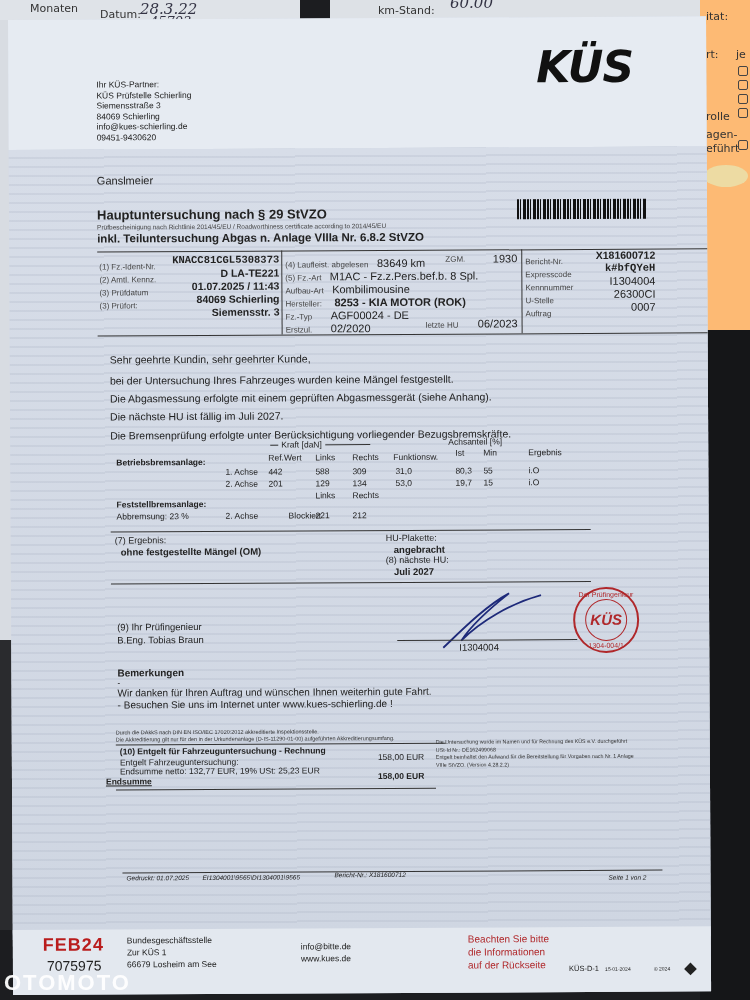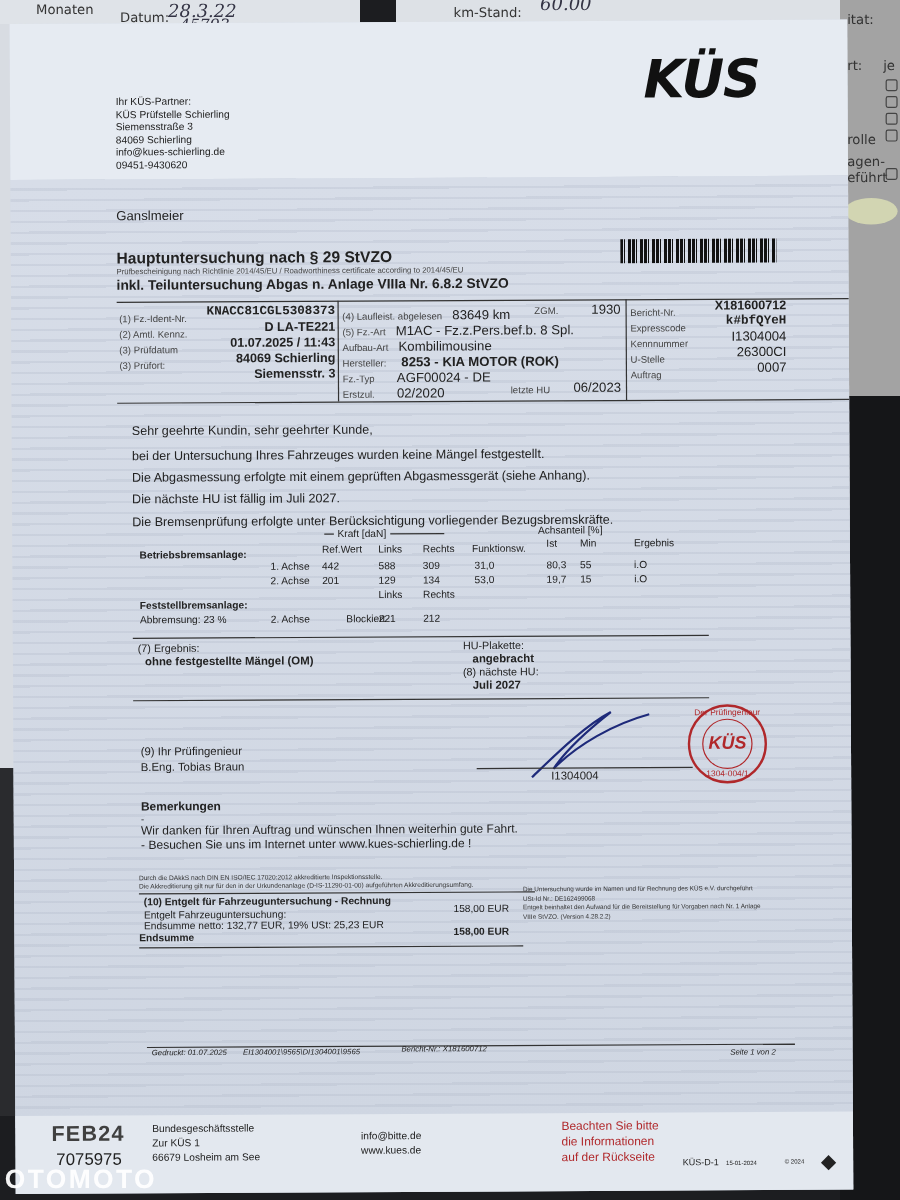--- a/index.html
+++ b/index.html
@@ -2,21 +2,21 @@
 <html><head>
 <meta charset="utf-8">
 <style>
   * { box-sizing: border-box; margin: 0; padding: 0; }
   html, body { width: 750px; height: 1000px; overflow: hidden; background: #1c1d20; }
   body { position: relative; font-family: "Liberation Sans", sans-serif; color: #222; }
 
   
   .bg-top-left { position: absolute; left: 0; top: 0; width: 300px; height: 40px; background: #dfe3e8; }
   .bg-top-mid { position: absolute; left: 330px; top: 0; width: 380px; height: 40px; background: #dde1e6; }
-  .bg-right { position: absolute; left: 700px; top: 0; width: 50px; height: 330px; background: #a3a3a3; }
+  .bg-right { position: absolute; left: 700px; top: 0; width: 50px; height: 330px; background: #fdba74; }
   .bg-right-dark { position: absolute; left: 700px; top: 330px; width: 50px; height: 670px; background: #151618; }
   .bg-left-strip { position: absolute; left: 0; top: 30px; width: 20px; height: 900px; background: #2a2b2e; }
   .bg-left-paper { position: absolute; left: 0; top: 20px; width: 14px; height: 620px; background: #d8dce2; }
   .bg-text { position: absolute; font-size: 11px; color: #333; font-family: "DejaVu Sans", sans-serif; }
   .hand { font-family: "DejaVu Serif", serif; font-style: italic; color: #334; font-size: 15px; position: absolute; }
   .right-form-text { position: absolute; font-size: 11px; color: #333; font-family: "DejaVu Sans", sans-serif; }
   .checkbox { position: absolute; width: 10px; height: 10px; border: 1px solid #444; border-radius: 2px; }
 
   
   .paper {
@@ -56,21 +56,21 @@
   .stamp {
     position: absolute; left: 562px; top: 570px; width: 66px; height: 66px;
     border: 2px solid #b0282b; border-radius: 50%;
     color: #b0282b; text-align: center;
   }
   .stamp .inner { position: absolute; left: 10px; top: 10px; width: 42px; height: 42px; border: 1px solid #b0282b; border-radius: 50%; }
   .stamp .txt { position: absolute; left: 0; width: 100%; top: 22px; font-size: 15px; font-weight: 900; font-style: italic; }
   .stamp .top { position: absolute; left: 0; width: 100%; top: 2px; font-size: 7px; }
   .stamp .bot { position: absolute; left: 0; width: 100%; bottom: 2px; font-size: 7px; }
 
-  .feb { position: absolute; left: 30px; top: 915px; font-size: 18px; font-weight: 900; color: #404040; letter-spacing: 1px; }
+  .feb { position: absolute; left: 30px; top: 915px; font-size: 18px; font-weight: 900; color: #b91c1c; letter-spacing: 1px; }
   .serial { position: absolute; left: 34px; top: 938px; font-size: 14px; color: #222; }
   .red-note { color: #b0282b; font-size: 10px; line-height: 13px; }
   .otomoto { position: absolute; left: 4px; top: 970px; font-size: 22px; font-weight: 900; color: #fff; letter-spacing: 2px; opacity: 0.95; }
   .diamond { position: absolute; width: 9px; height: 9px; background: #222; transform: rotate(45deg); }
 </style>
 </head>
 <body>
 
 <div class="bg-top-left">
   <span class="bg-text" style="left:30px;top:2px;">Monaten</span>
@@ -290,21 +290,21 @@
   <div class="abs" style="left:106px;top:680px;font-size:10px;">- Besuchen Sie uns im Internet unter www.kues-schierling.de !</div>
 
   <div class="abs" style="left:104px;top:710px;font-size:5.5px;color:#333;">Durch die DAkkS nach DIN EN ISO/IEC 17020:2012 akkreditierte Inspektionsstelle.</div>
   <div class="abs" style="left:104px;top:717px;font-size:5.5px;color:#333;">Die Akkreditierung gilt nur für den in der Urkundenanlage (D-IS-11290-01-00) aufgeführten Akkreditierungsumfang.</div>
   <div class="hline" style="left:104px;top:725px;width:330px;"></div>
 
   <div class="abs bold" style="left:108px;top:727px;font-size:8.5px;">(10) Entgelt für Fahrzeuguntersuchung - Rechnung</div>
   <div class="abs" style="left:108px;top:738px;font-size:8.5px;">Entgelt Fahrzeuguntersuchung:</div>
   <div class="abs" style="left:366px;top:734px;font-size:8.5px;">158,00 EUR</div>
   <div class="abs" style="left:108px;top:747px;font-size:8.5px;">Endsumme netto: 132,77 EUR, 19% USt: 25,23 EUR</div>
-  <div class="abs bold" style="left:104px;top:757px;font-size:8.5px;">Endsumme</div>
+  <div class="abs bold" style="left:94px;top:757px;font-size:8.5px;text-decoration:underline;">Endsumme</div>
   <div class="abs bold" style="left:366px;top:753px;font-size:8.5px;">158,00 EUR</div>
   <div class="hline" style="left:104px;top:770px;width:320px;"></div>
 
   <div class="abs" style="left:424px;top:721px;font-size:5.3px;line-height:7.5px;color:#333;width:280px;">
     <div>Die Untersuchung wurde im Namen und für Rechnung des KÜS e.V. durchgeführt</div>
     <div>USt-Id Nr.: DE162499068</div>
     <div>Entgelt beinhaltet den Aufwand für die Bereitstellung für Vorgaben nach Nr. 1 Anlage</div>
     <div>VIIIe StVZO. (Version 4.28.2.2)</div>
   </div>
 

